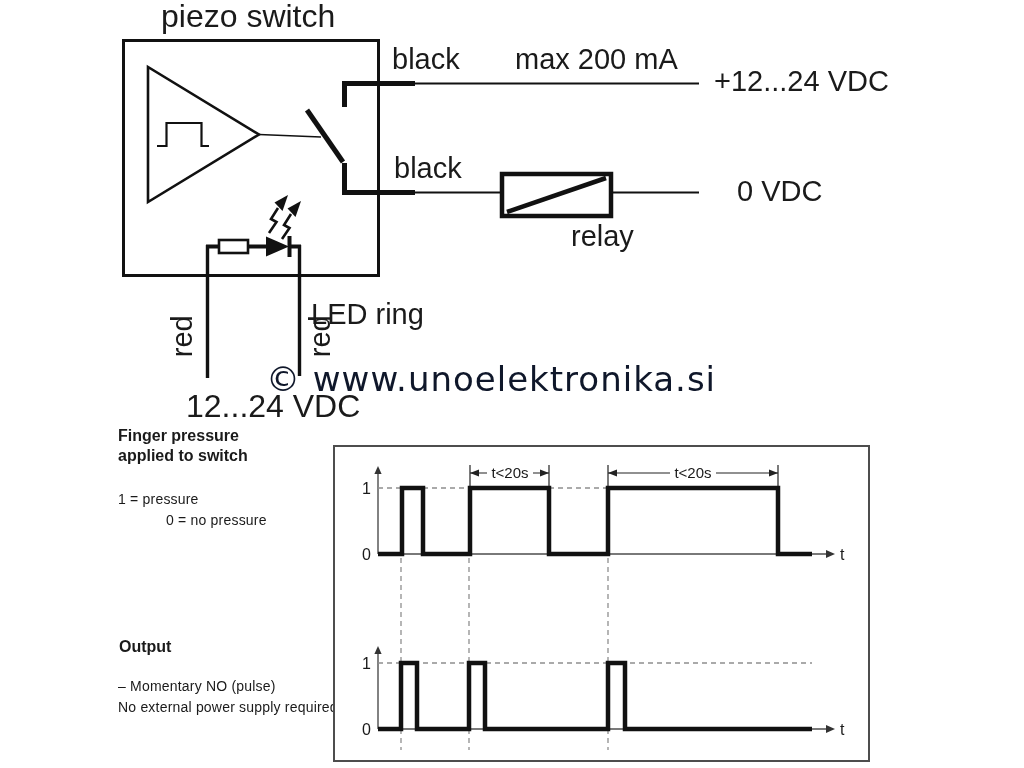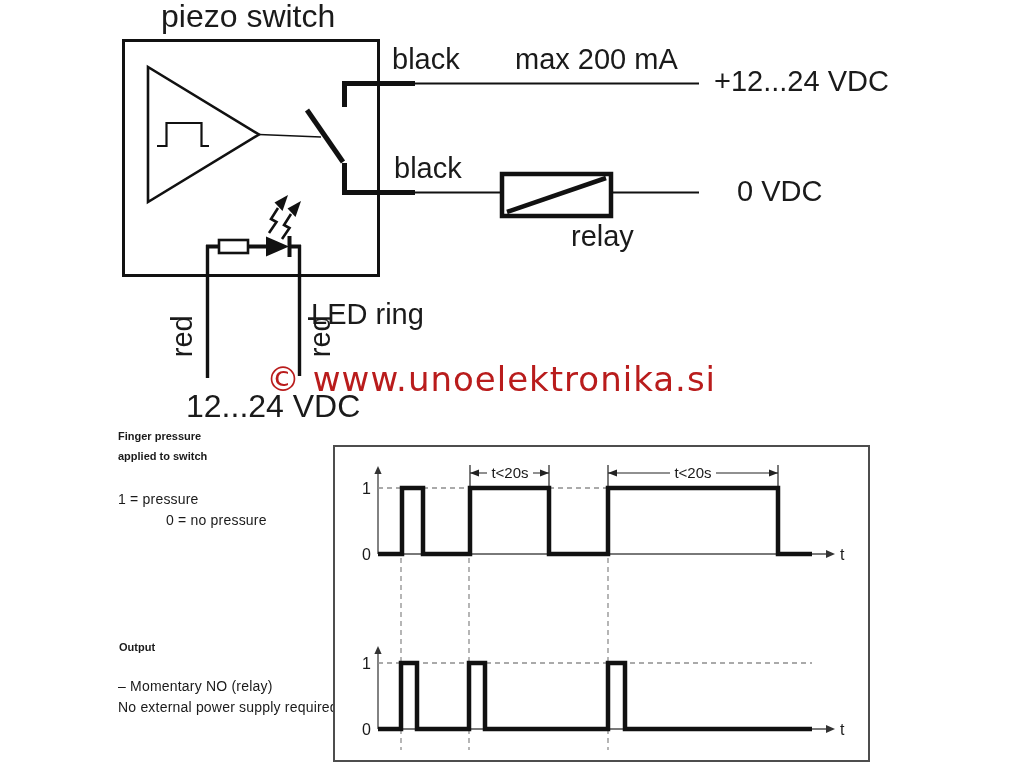--- a/index.html
+++ b/index.html
@@ -6,24 +6,24 @@
   body{
     width:1024px;height:768px;position:relative;background:#fff;
     font-family:"Liberation Sans",sans-serif;color:#1a1a1a;overflow:hidden;
   }
   .lbl{position:absolute;white-space:nowrap;line-height:1.05;}
   .f29{font-size:29px;}
   .f30{font-size:32px;}
   .f31{font-size:29px;}
   .rot{transform:rotate(-90deg);transform-origin:center center;text-align:center;width:60px;}
   .watermark{
-    font-family:"DejaVu Sans",sans-serif;font-size:34px;color:#b91c1c;
+    font-family:"DejaVu Sans",sans-serif;font-size:34px;color:#0f172a;
     letter-spacing:1px;font-weight:500;
   }
-  .h-bold{font-size:11px;font-weight:bold;line-height:20px;white-space:pre-line;}
+  .h-bold{font-size:16px;font-weight:bold;line-height:20px;white-space:pre-line;}
   .small{font-size:14px;letter-spacing:.2px;text-align:right;}
   svg{position:absolute;left:0;top:0;}
   #circuit-svg{left:0;top:0;}
   #timing-svg{left:333px;top:445px;}
   .sig{fill:none;stroke:#111;stroke-width:4.5;stroke-linejoin:miter;}
   .axis{stroke:#4d4d4d;stroke-width:1.4;}
   .dash{stroke:#8f8f8f;stroke-width:1.3;stroke-dasharray:5 4;fill:none;}
   .dim{stroke:#222;stroke-width:1.2;}
   .dimtxt{font-size:15px;fill:#1a1a1a;}
   .axtxt{font-size:16px;fill:#1a1a1a;}
@@ -84,21 +84,21 @@
 <div class="lbl f29 rot" style="left:152px;top:321px;">red</div>
 <div class="lbl f29 rot" style="left:290px;top:321px;">red</div>
 <div class="lbl f30" style="left:186px;top:390px;text-align:center;">12...24 VDC</div>
 <div class="lbl watermark" style="left:266px;top:362px;">© www.unoelektronika.si</div>
 
 <div class="lbl h-bold" style="left:118px;top:426px;">Finger pressure
 applied to switch</div>
 <div class="lbl small" style="left:118px;top:492px;">1 = pressure</div>
 <div class="lbl small" style="left:118px;top:513px;margin-left:48px;">0 = no pressure</div>
 <div class="lbl h-bold" style="left:119px;top:637px;">Output</div>
-<div class="lbl small" style="left:118px;top:679px;">– Momentary NO (relay)</div>
+<div class="lbl small" style="left:118px;top:679px;">– Momentary NO (pulse)</div>
 <div class="lbl small" style="left:118px;top:700px;">No external power supply required</div>
 
 <svg id="timing-svg" width="537" height="317" viewBox="0 0 537 317">
   <rect x="1" y="1" width="535" height="315" fill="#fff" stroke="#4d4d4d" stroke-width="2"></rect>
 
   <g id="guides">
       <line x1="68" x2="68" y1="113" y2="305" class="dash"></line>
       <line x1="136" x2="136" y1="113" y2="305" class="dash"></line>
       <line x1="275" x2="275" y1="113" y2="305" class="dash"></line>
     </g>

